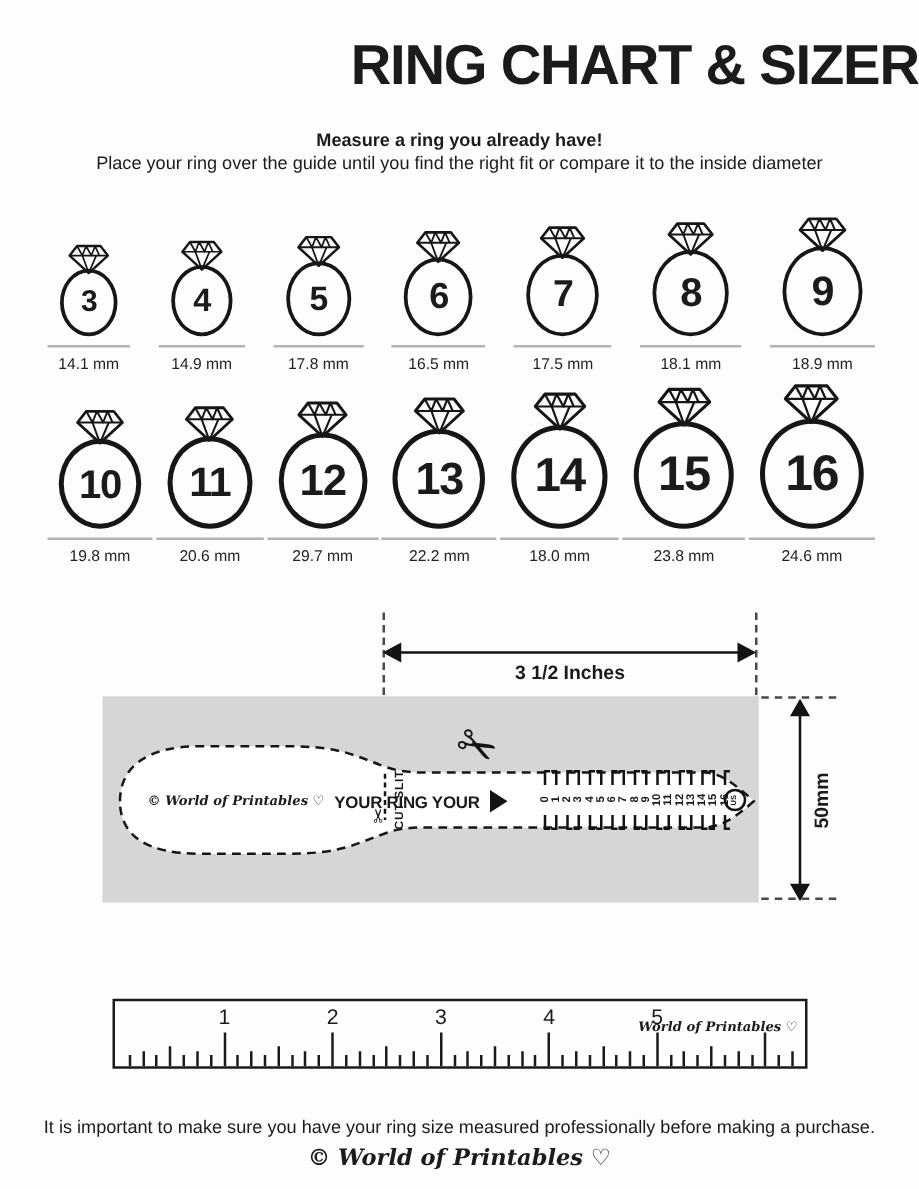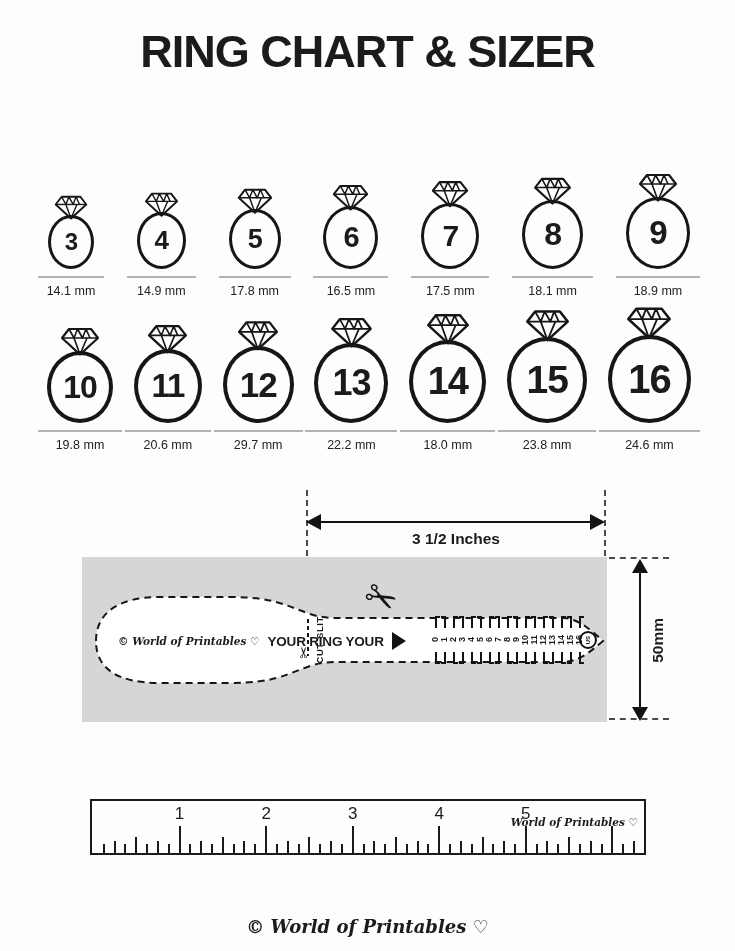--- a/index.html
+++ b/index.html
@@ -1,20 +1,20 @@
 <!DOCTYPE html>
 <html><head>
 <meta charset="utf-8">
 <style>
   html,body{margin:0;padding:0;background:#fdfdfb;}
   .page{position:relative;width:735px;height:951px;background:#fdfdfb;
         font-family:"Liberation Sans",sans-serif;color:#1b1b1b;overflow:hidden;}
 
   
-  .title{position:absolute;top:26px;left:0;right:0;text-align:center;
+  .title{position:absolute;top:26px;left:0;right:0;text-align:right;
          font-size:45px;font-weight:bold;letter-spacing:-1px;}
   .intro{position:absolute;top:104px;left:0;right:0;text-align:center;line-height:1.25;}
   .intro .b{font-weight:bold;font-size:14.5px;}
   .intro .r{font-size:14.5px;}
 
   
   .ring-row{position:absolute;left:38px;width:662px;display:flex;
             justify-content:space-between;align-items:flex-end;}
   #ring-row-0{top:172px;}
   #ring-row-1{top:305px;}
@@ -98,20 +98,24 @@
   .footer-brand{position:absolute;top:916px;left:0;right:0;text-align:center;
                 font-size:18px;font-weight:bold;}
 </style>
 </head>
 <body>
 
 <div class="page">
 
   <div class="title">RING CHART &amp; SIZER</div>
 
+  <div class="intro">
+    <div class="b">Measure a ring you already have!</div>
+    <div class="r">Place your ring over the guide until you find the right fit or compare it to the inside diameter</div>
+  </div>
 
   <div class="ring-row" id="ring-row-0">
       <div class="ring-cell">
         <svg class="diamond-svg" width="34" height="26" viewBox="0 0 40 30" fill="none" stroke="#161616" stroke-width="2.2" stroke-linejoin="round">
           <path d="M9 3 H31 L38 12 L20 28.5 L2 12 Z"></path>
           <path d="M2 12 H38" stroke-width="1.6"></path>
           <path d="M9 3 L14 12 L17.5 3 L22.5 12 L26 3 L30 12" stroke-width="1.6"></path>
           <path d="M14 12 L20 28.5 M27 12 L20 28.5" stroke-width="1.6"></path>
         </svg>
         <div class="ring-circle" style="width:40px;height:48px;border:3px solid #161616;">
@@ -516,15 +520,16 @@
       <div class="ruler-tick" style="left: 519.36px; height: 27px;"></div>
       <div class="ruler-tick" style="left: 530.18px; height: 9px;"></div>
       <div class="ruler-tick" style="left: 541px; height: 12px;"></div>
       <div class="ruler-num" style="left: 87.56px;">1</div>
       <div class="ruler-num" style="left: 174.12px;">2</div>
       <div class="ruler-num" style="left: 260.68px;">3</div>
       <div class="ruler-num" style="left: 347.24px;">4</div>
       <div class="ruler-num" style="left: 433.8px;">5</div>
     </div>
 
+  <div class="footer-text">It is important to make sure you have your ring size measured professionally before making a purchase.</div>
   <div class="footer-brand script">© World of Printables ♡</div>
 
 </div>
 
 </body></html>

